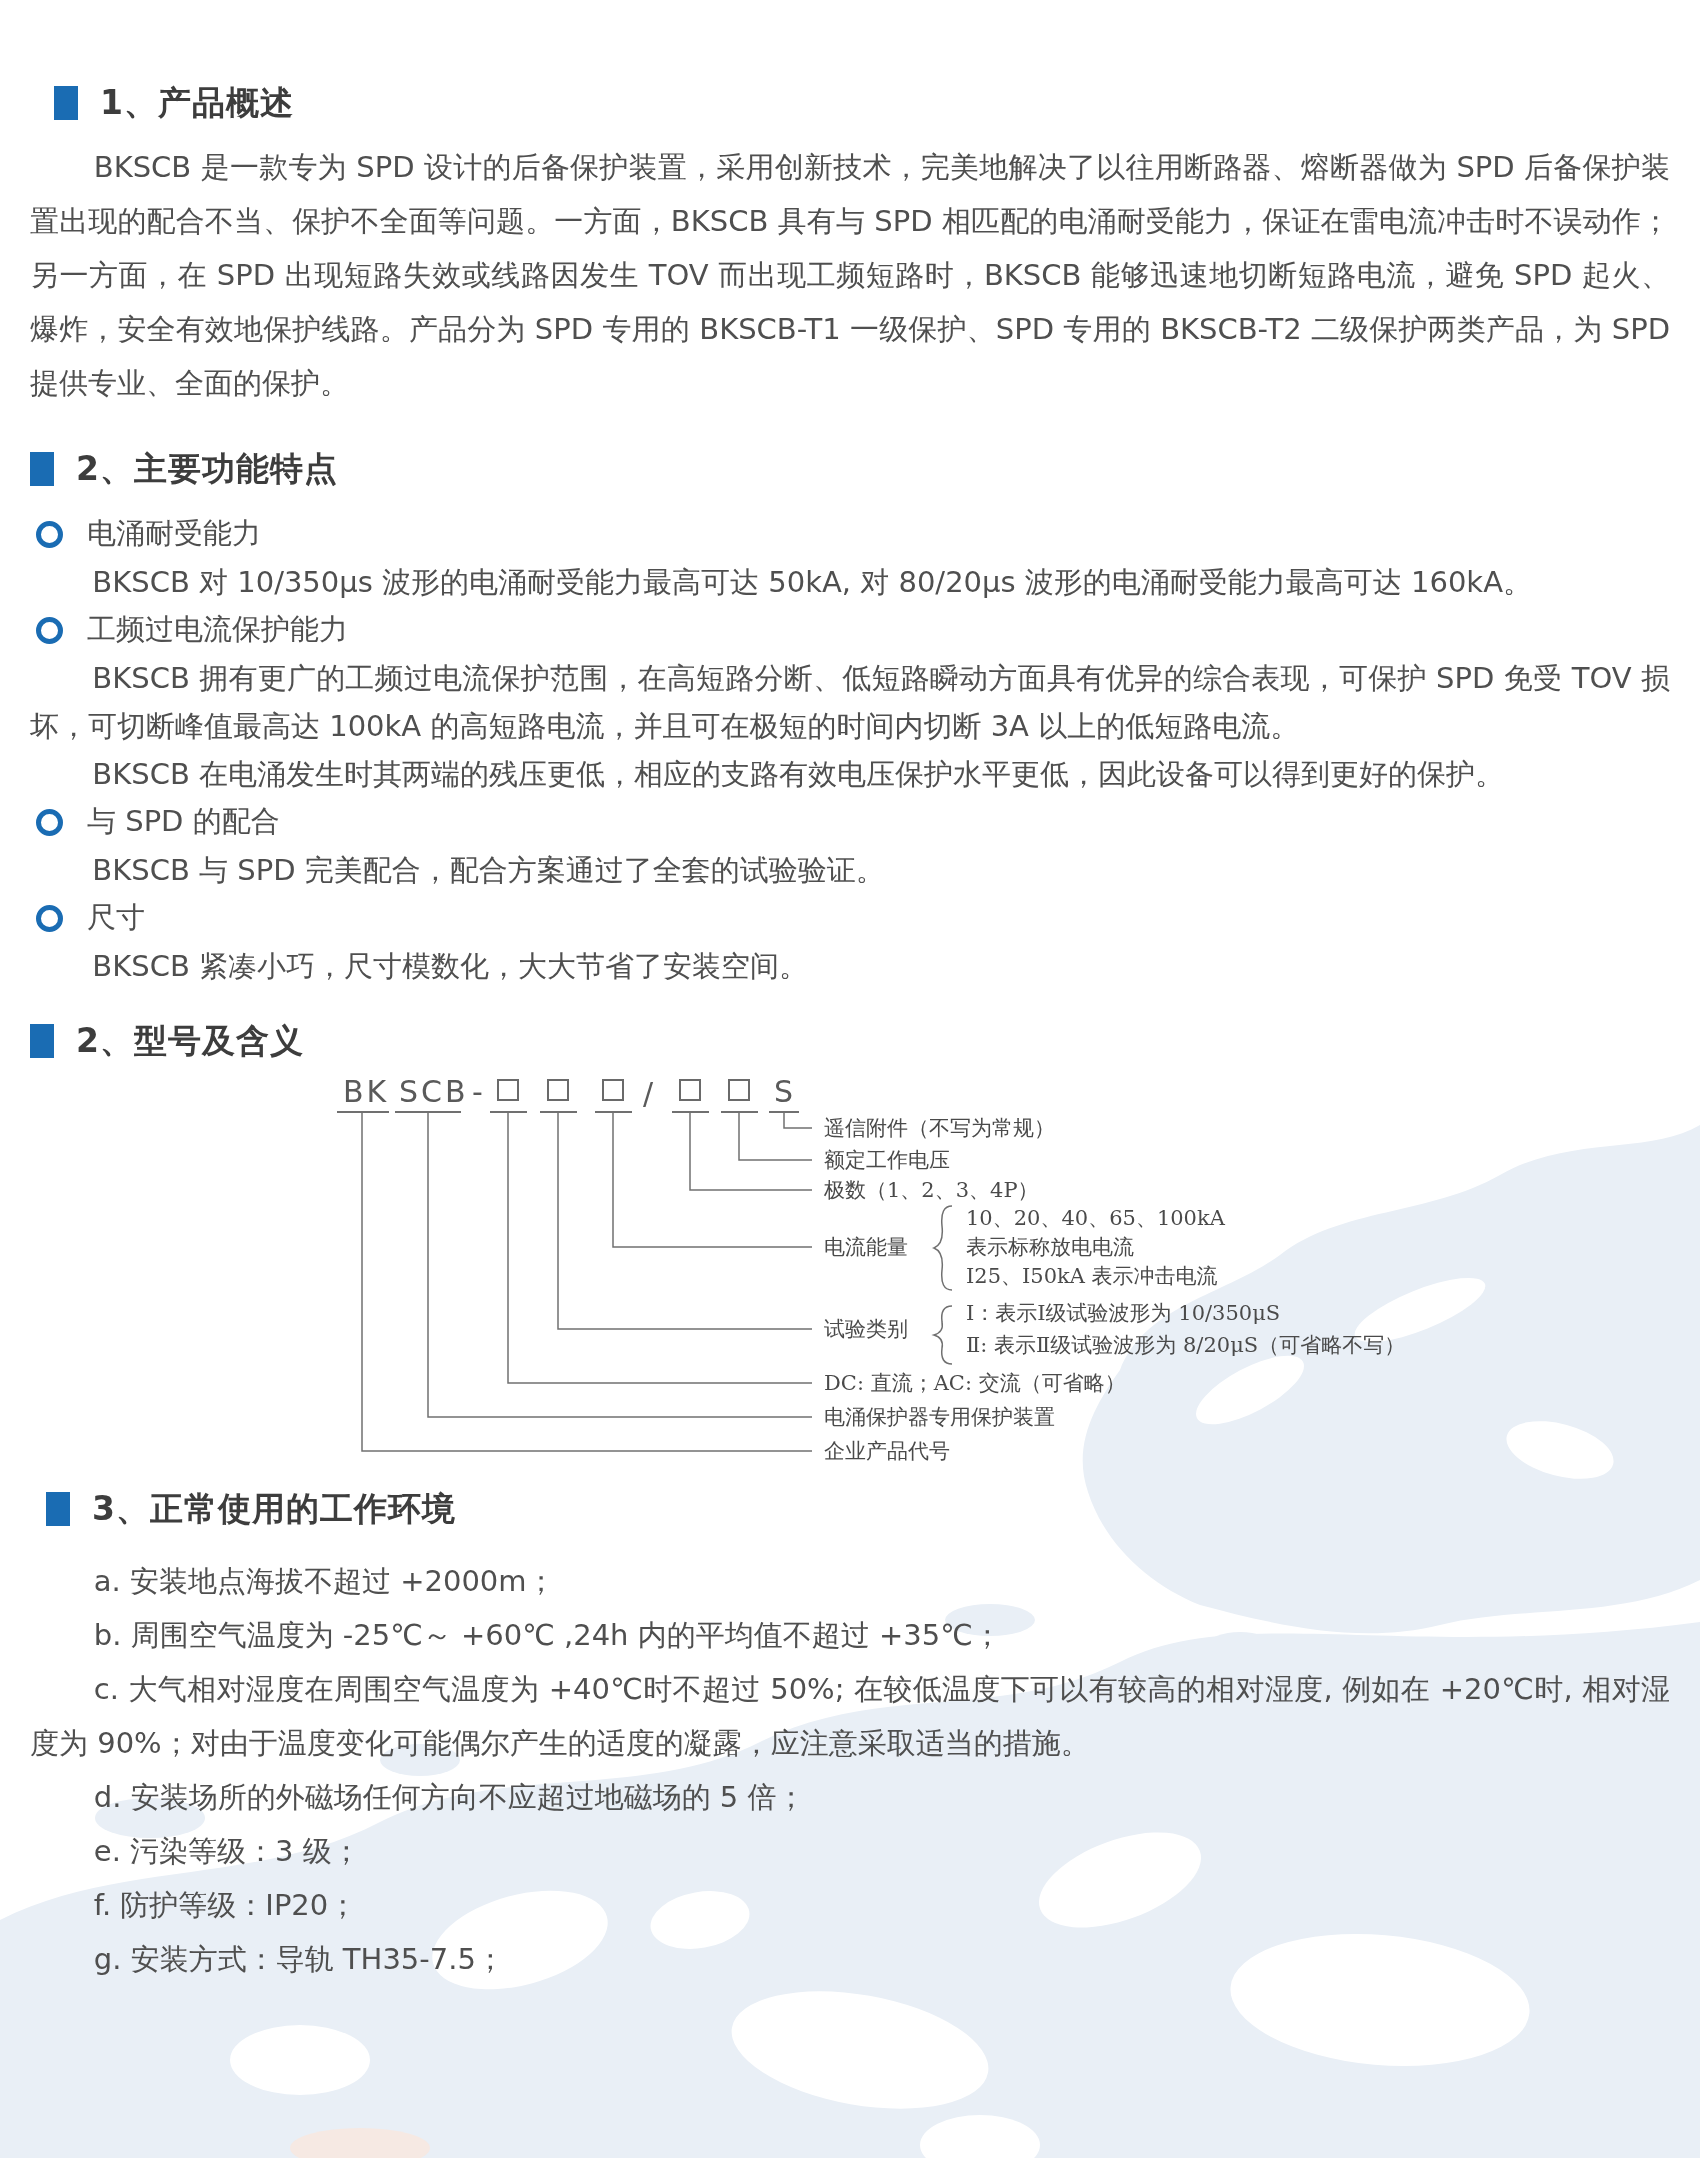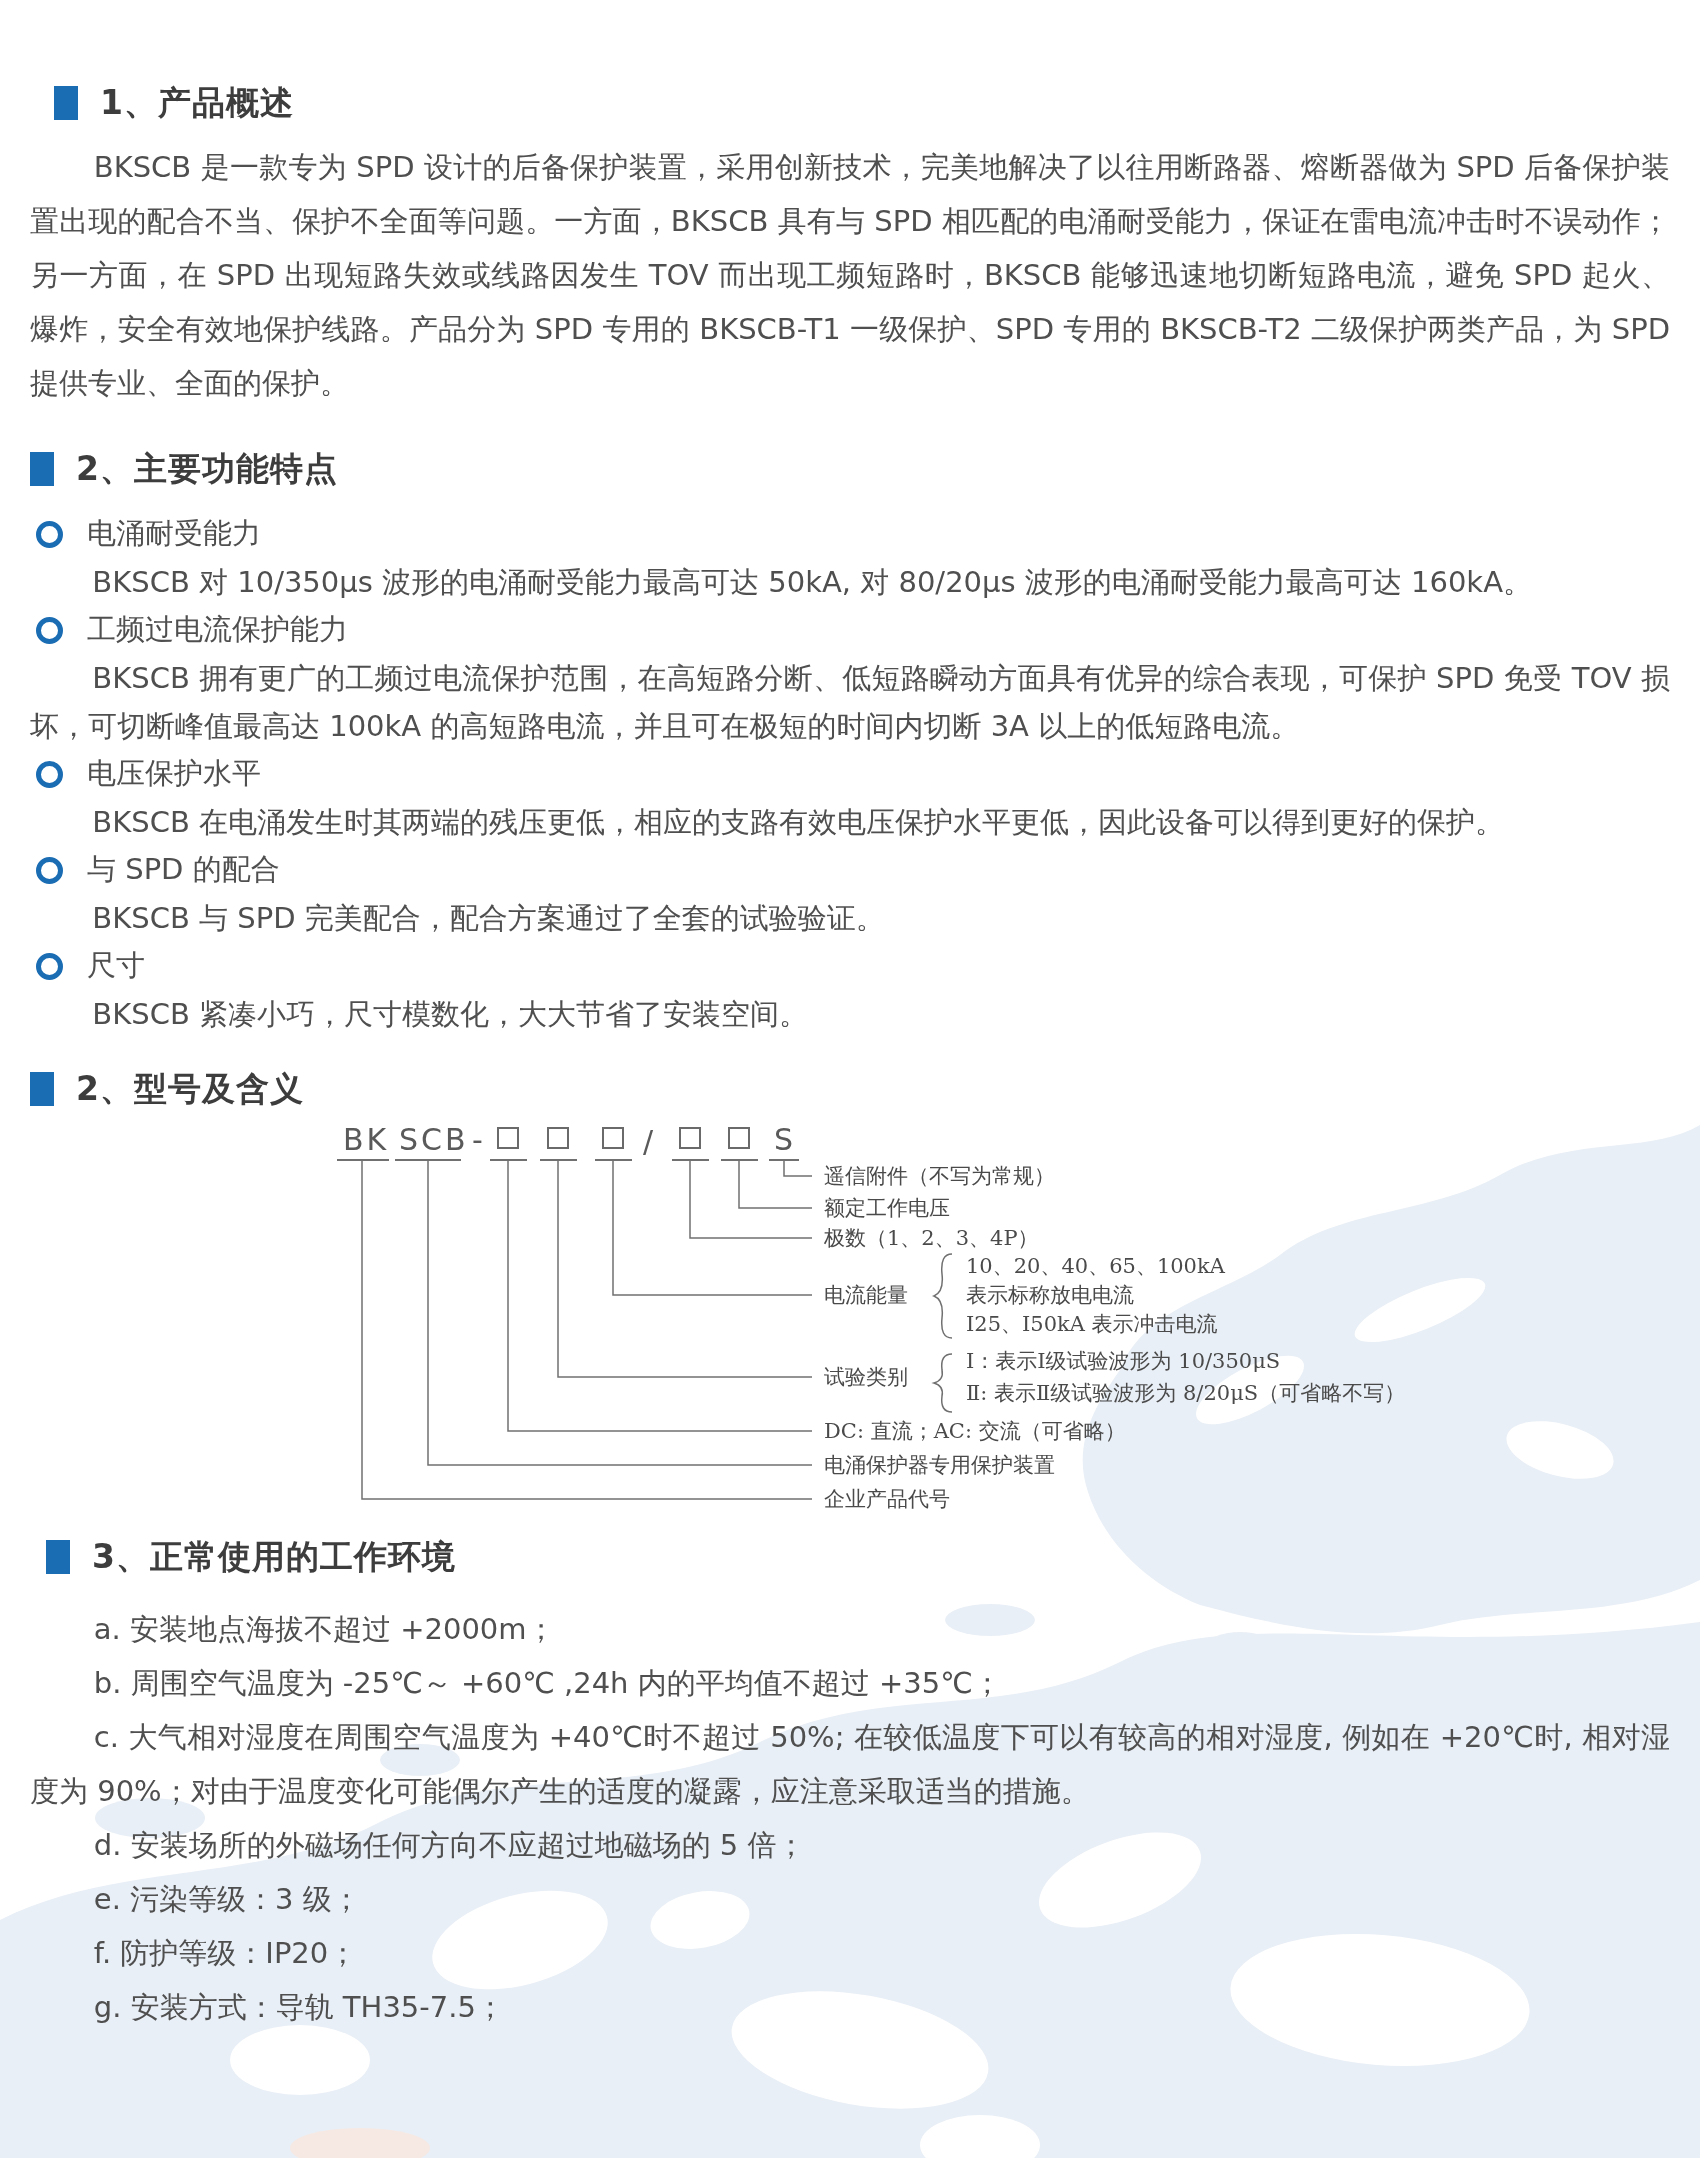--- a/index.html
+++ b/index.html
@@ -165,24 +165,20 @@
       <p class="feature-desc">BKSCB 对 10/350μs 波形的电涌耐受能力最高可达 50kA, 对 80/20μs 波形的电涌耐受能力最高可达 160kA。</p>
     </div>
     <div class="feature-item">
       <div class="feature-title">
         <span class="ring"></span>
         <span>工频过电流保护能力</span>
       </div>
       <p class="feature-desc">BKSCB 拥有更广的工频过电流保护范围，在高短路分断、低短路瞬动方面具有优异的综合表现，可保护 SPD 免受 TOV 损坏，可切断峰值最高达 100kA 的高短路电流，并且可在极短的时间内切断 3A 以上的低短路电流。</p>
     </div>
     <div class="feature-item">
-      <div class="feature-title">
-        <span class="ring"></span>
-        <span>电压保护水平</span>
-      </div>
       <p class="feature-desc">BKSCB 在电涌发生时其两端的残压更低，相应的支路有效电压保护水平更低，因此设备可以得到更好的保护。</p>
     </div>
     <div class="feature-item">
       <div class="feature-title">
         <span class="ring"></span>
         <span>与 SPD 的配合</span>
       </div>
       <p class="feature-desc">BKSCB 与 SPD 完美配合，配合方案通过了全套的试验验证。</p>
     </div>
     <div class="feature-item">

